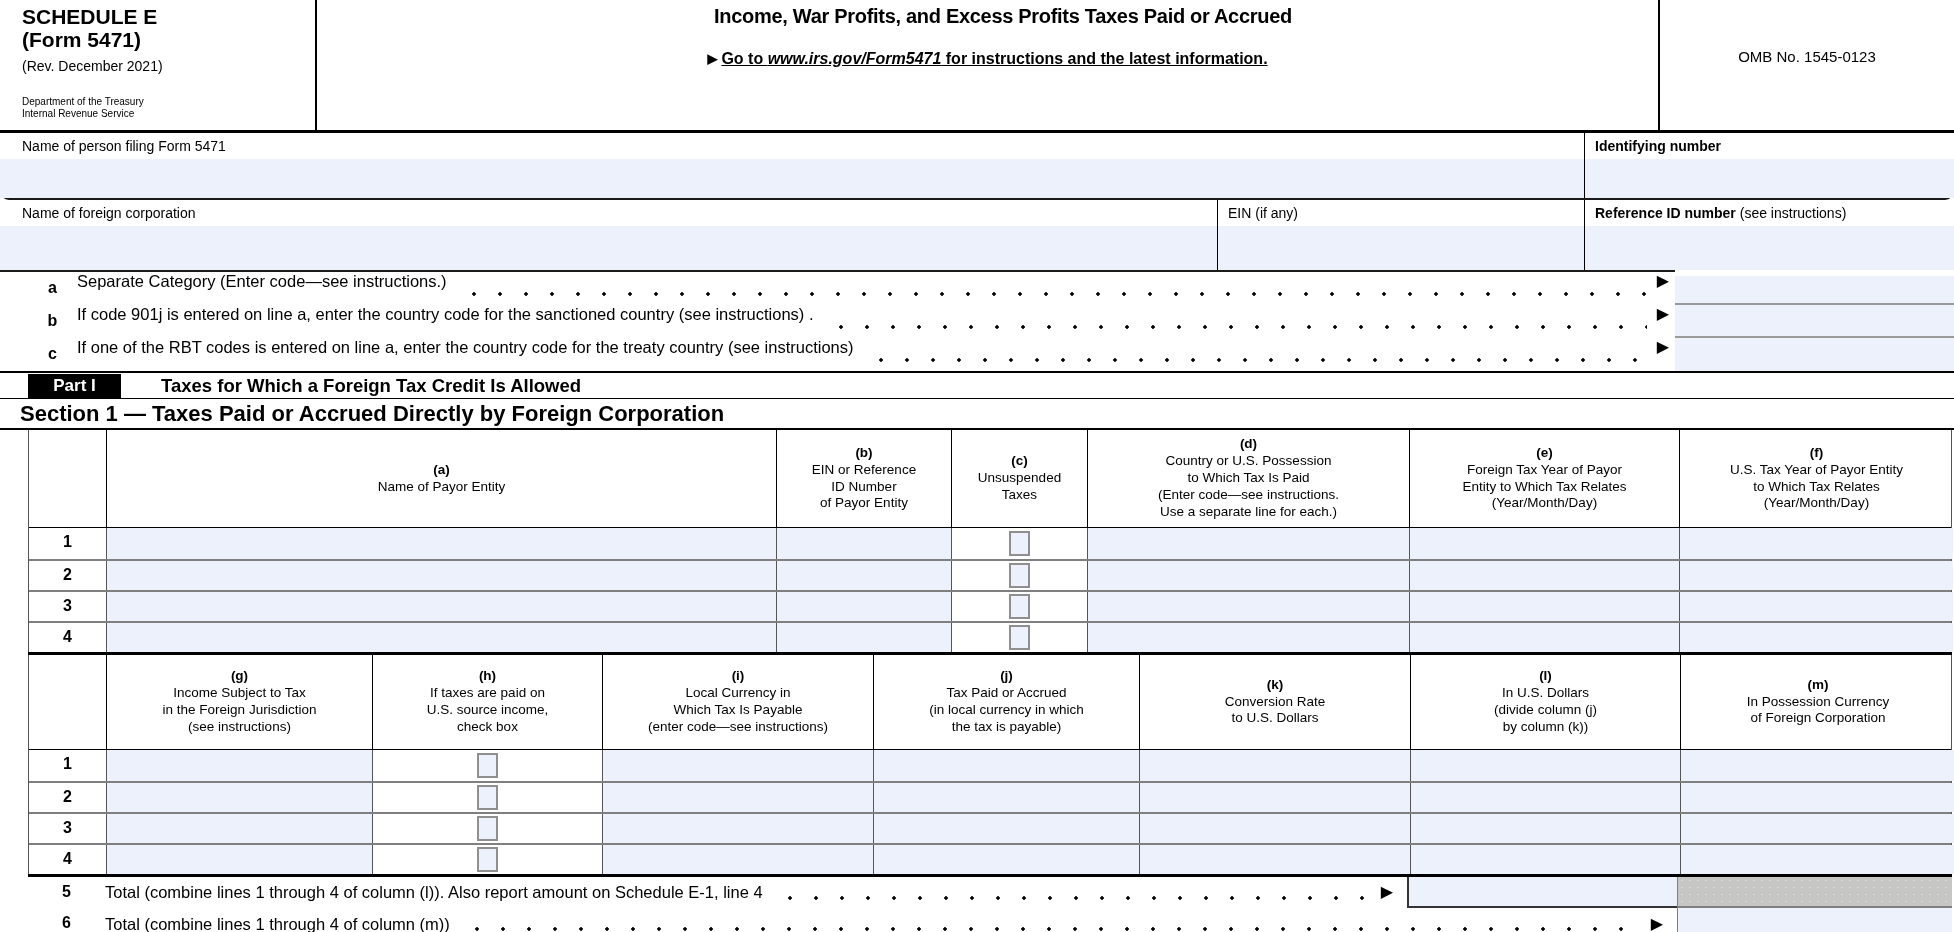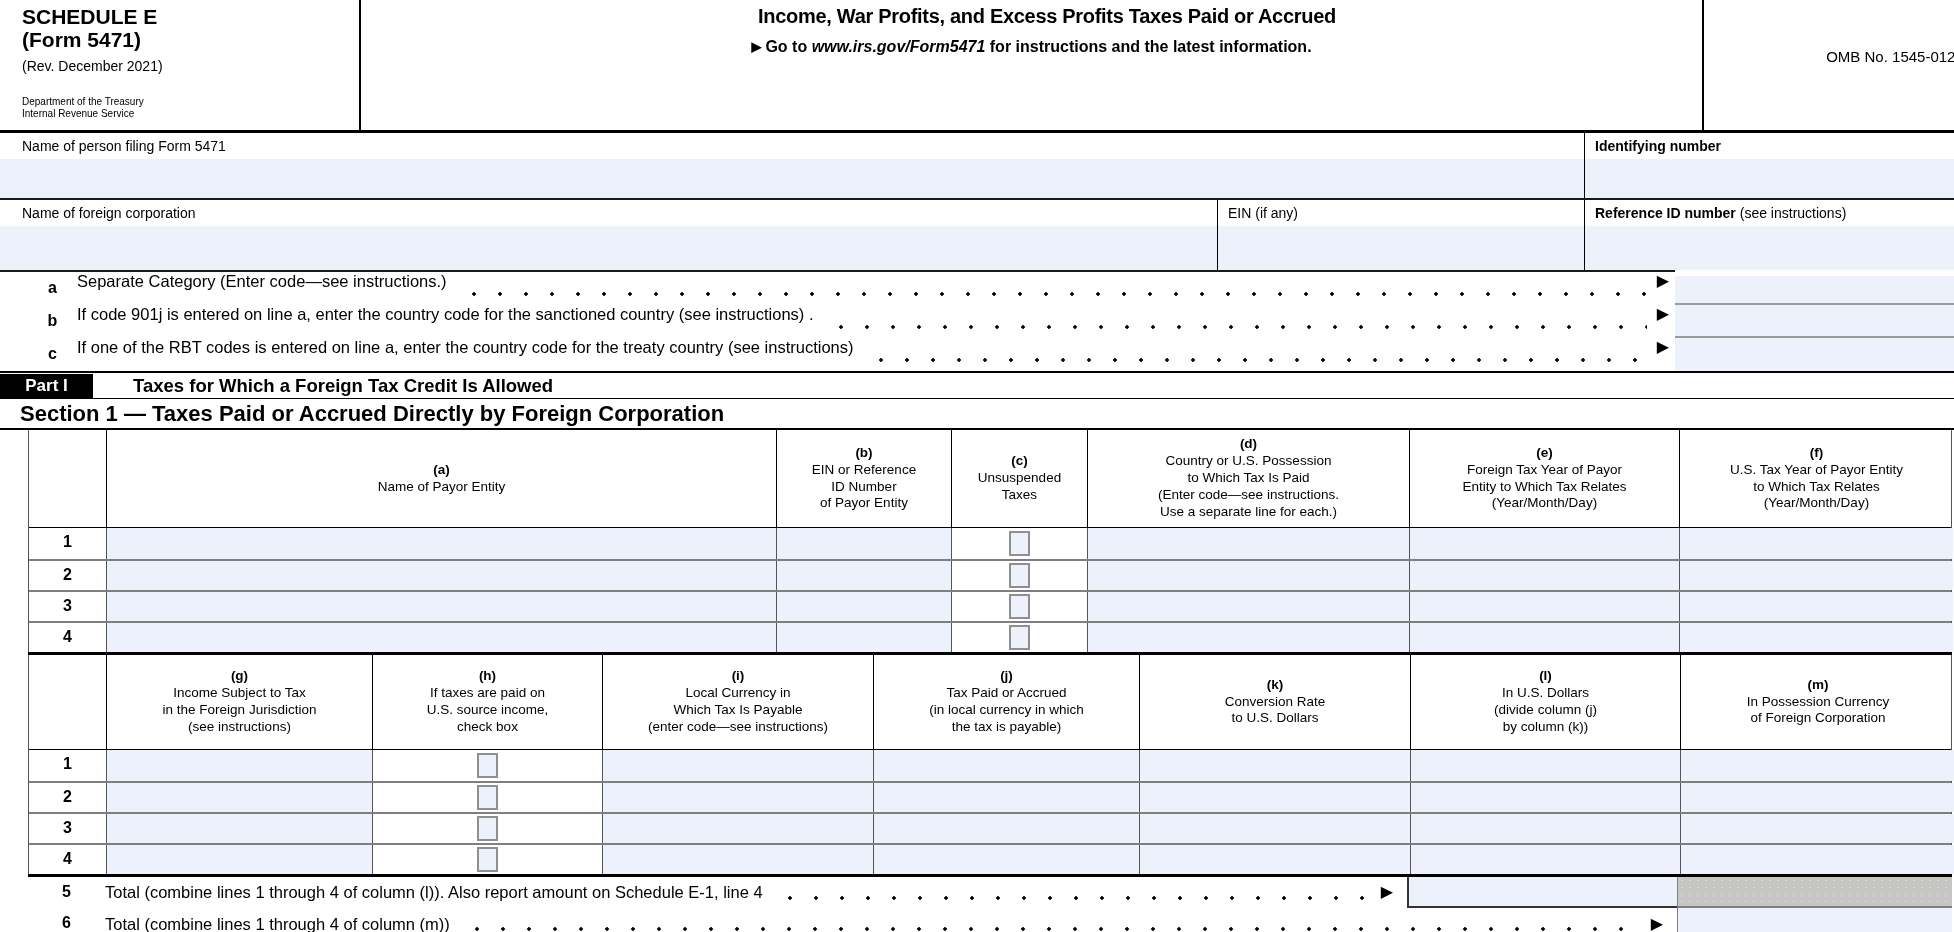--- a/index.html
+++ b/index.html
@@ -2,34 +2,34 @@
 <html><head>
 <meta charset="utf-8">
 <style>
   * { margin:0; padding:0; box-sizing:border-box; }
   html,body { background:#fff; }
   .page {
     width:1954px; height:932px; background:#fff; color:#000;
     font-family:"Liberation Sans", sans-serif; position:relative; overflow:hidden;
   }
   
-  .form-header { display:grid; grid-template-columns:315px 1345px 294px; border-bottom:3px solid #000; height:133px;gap:44px; }
+  .form-header { display:grid; grid-template-columns:315px 1345px 294px; border-bottom:3px solid #000; height:133px; }
   .hdr-left { padding:6px 8px 0 22px; }
   .hdr-left .sched { font-size:21px; font-weight:bold; line-height:1.08; }
   .hdr-left .rev { font-size:14px; margin-top:7px; }
   .hdr-left .agency { font-size:10px; line-height:1.18; margin-top:22px; }
   .hdr-center { border-left:2px solid #000; border-right:2px solid #000; text-align:center; padding-top:5px; }
   .hdr-center h1 { font-size:20px; font-weight:bold; letter-spacing:-0.3px;margin-left:31px; }
   .attach-line { font-size:16px; font-weight:bold; margin-top:13px; }
-  .goto-line { font-size:16px; font-weight:bold; margin-top:10px; }
+  .goto-line { font-size:16px; font-weight:bold; margin-top:22px;text-decoration:underline; }
   .goto-line .url { font-style:italic; }
   .arr { font-size:13px; display:inline-block; transform:translateY(-1px); margin-right:4px; }
   .hdr-right { text-align:center; padding-top:48px; font-size:15px; }
   
-  .id-row1 { display:grid; grid-template-columns:1584px 370px; }
+  .id-row1 { display:grid; grid-template-columns:1584px 370px;border-radius:9px; }
   .id-row2 { display:grid; grid-template-columns:1217px 367px 370px; }
   .id-cell { display:flex; flex-direction:column; }
   .id-cell.bl { border-left:1.5px solid #000; }
   .id-label { font-size:14px; padding:5px 0 0 10px; height:26px; white-space:nowrap; }
   .id-label.first { padding-left:22px; }
   .id-label b { font-weight:bold; }
   .id-input { flex:1; background:#edf1fb; }
   .id-row1 { height:67px; border-bottom:2px solid #1a1a1a; }
   .id-row2 { height:70px; }
   .id-bottom-line { height:2px; background:#1a1a1a; width:1675px; }
@@ -40,21 +40,21 @@
   .abc-main { display:flex; align-items:flex-start; font-size:16.5px; padding-right:6px; }
   .abc-text { white-space:nowrap; }
   .leader { flex:1; height:4px; margin:10px 10px 0 14px; align-self:center;
     background-image:radial-gradient(circle, #000 1.5px, transparent 1.9px);
     background-size:26px 4px; background-repeat:repeat-x; background-position:left center; }
   .abc-main .arr { font-size:16px; margin-right:0; }
   .abc-box { background:#edf1fb; border-bottom:2px solid #9a9a9a; }
   .abc-row:first-child .abc-box { margin-top:4px; }
   .abc-row:last-child .abc-box { border-bottom:none; }
   
-  .part-bar { border-top:2.5px solid #000; border-bottom:1px solid #000; height:28px; display:flex; align-items:center; }
+  .part-bar { border-top:2.5px solid #000; border-bottom:1px solid #000; height:28px; display:flex; align-items:center; padding-left:28px; }
   .part-chip { background:#000; color:#fff; font-weight:bold; font-size:17px; width:93px; height:24px; text-align:center; line-height:24px; }
   .part-title { font-weight:bold; font-size:18.5px; margin-left:40px; }
   .section-row { height:31px; display:flex; align-items:center; padding-left:20px; border-bottom:2.5px solid #000; }
   .section-title { font-weight:bold; font-size:22px; }
   
   .tbl { margin-left:28px; width:1924px; border-left:1px solid #555; border-right:1px solid #555; }
   .t1-grid { display:grid; grid-template-columns:77px 670px 175px 136px 322px 270px 274px; }
   .t2-grid { display:grid; grid-template-columns:77px 266px 230px 271px 266px 271px 270px 275px; }
   .hcell { border-left:1px solid #000; display:flex; flex-direction:column; justify-content:center; align-items:center; text-align:center; padding:5px 4px; }
   .hcell:first-child { border-left:none; }

